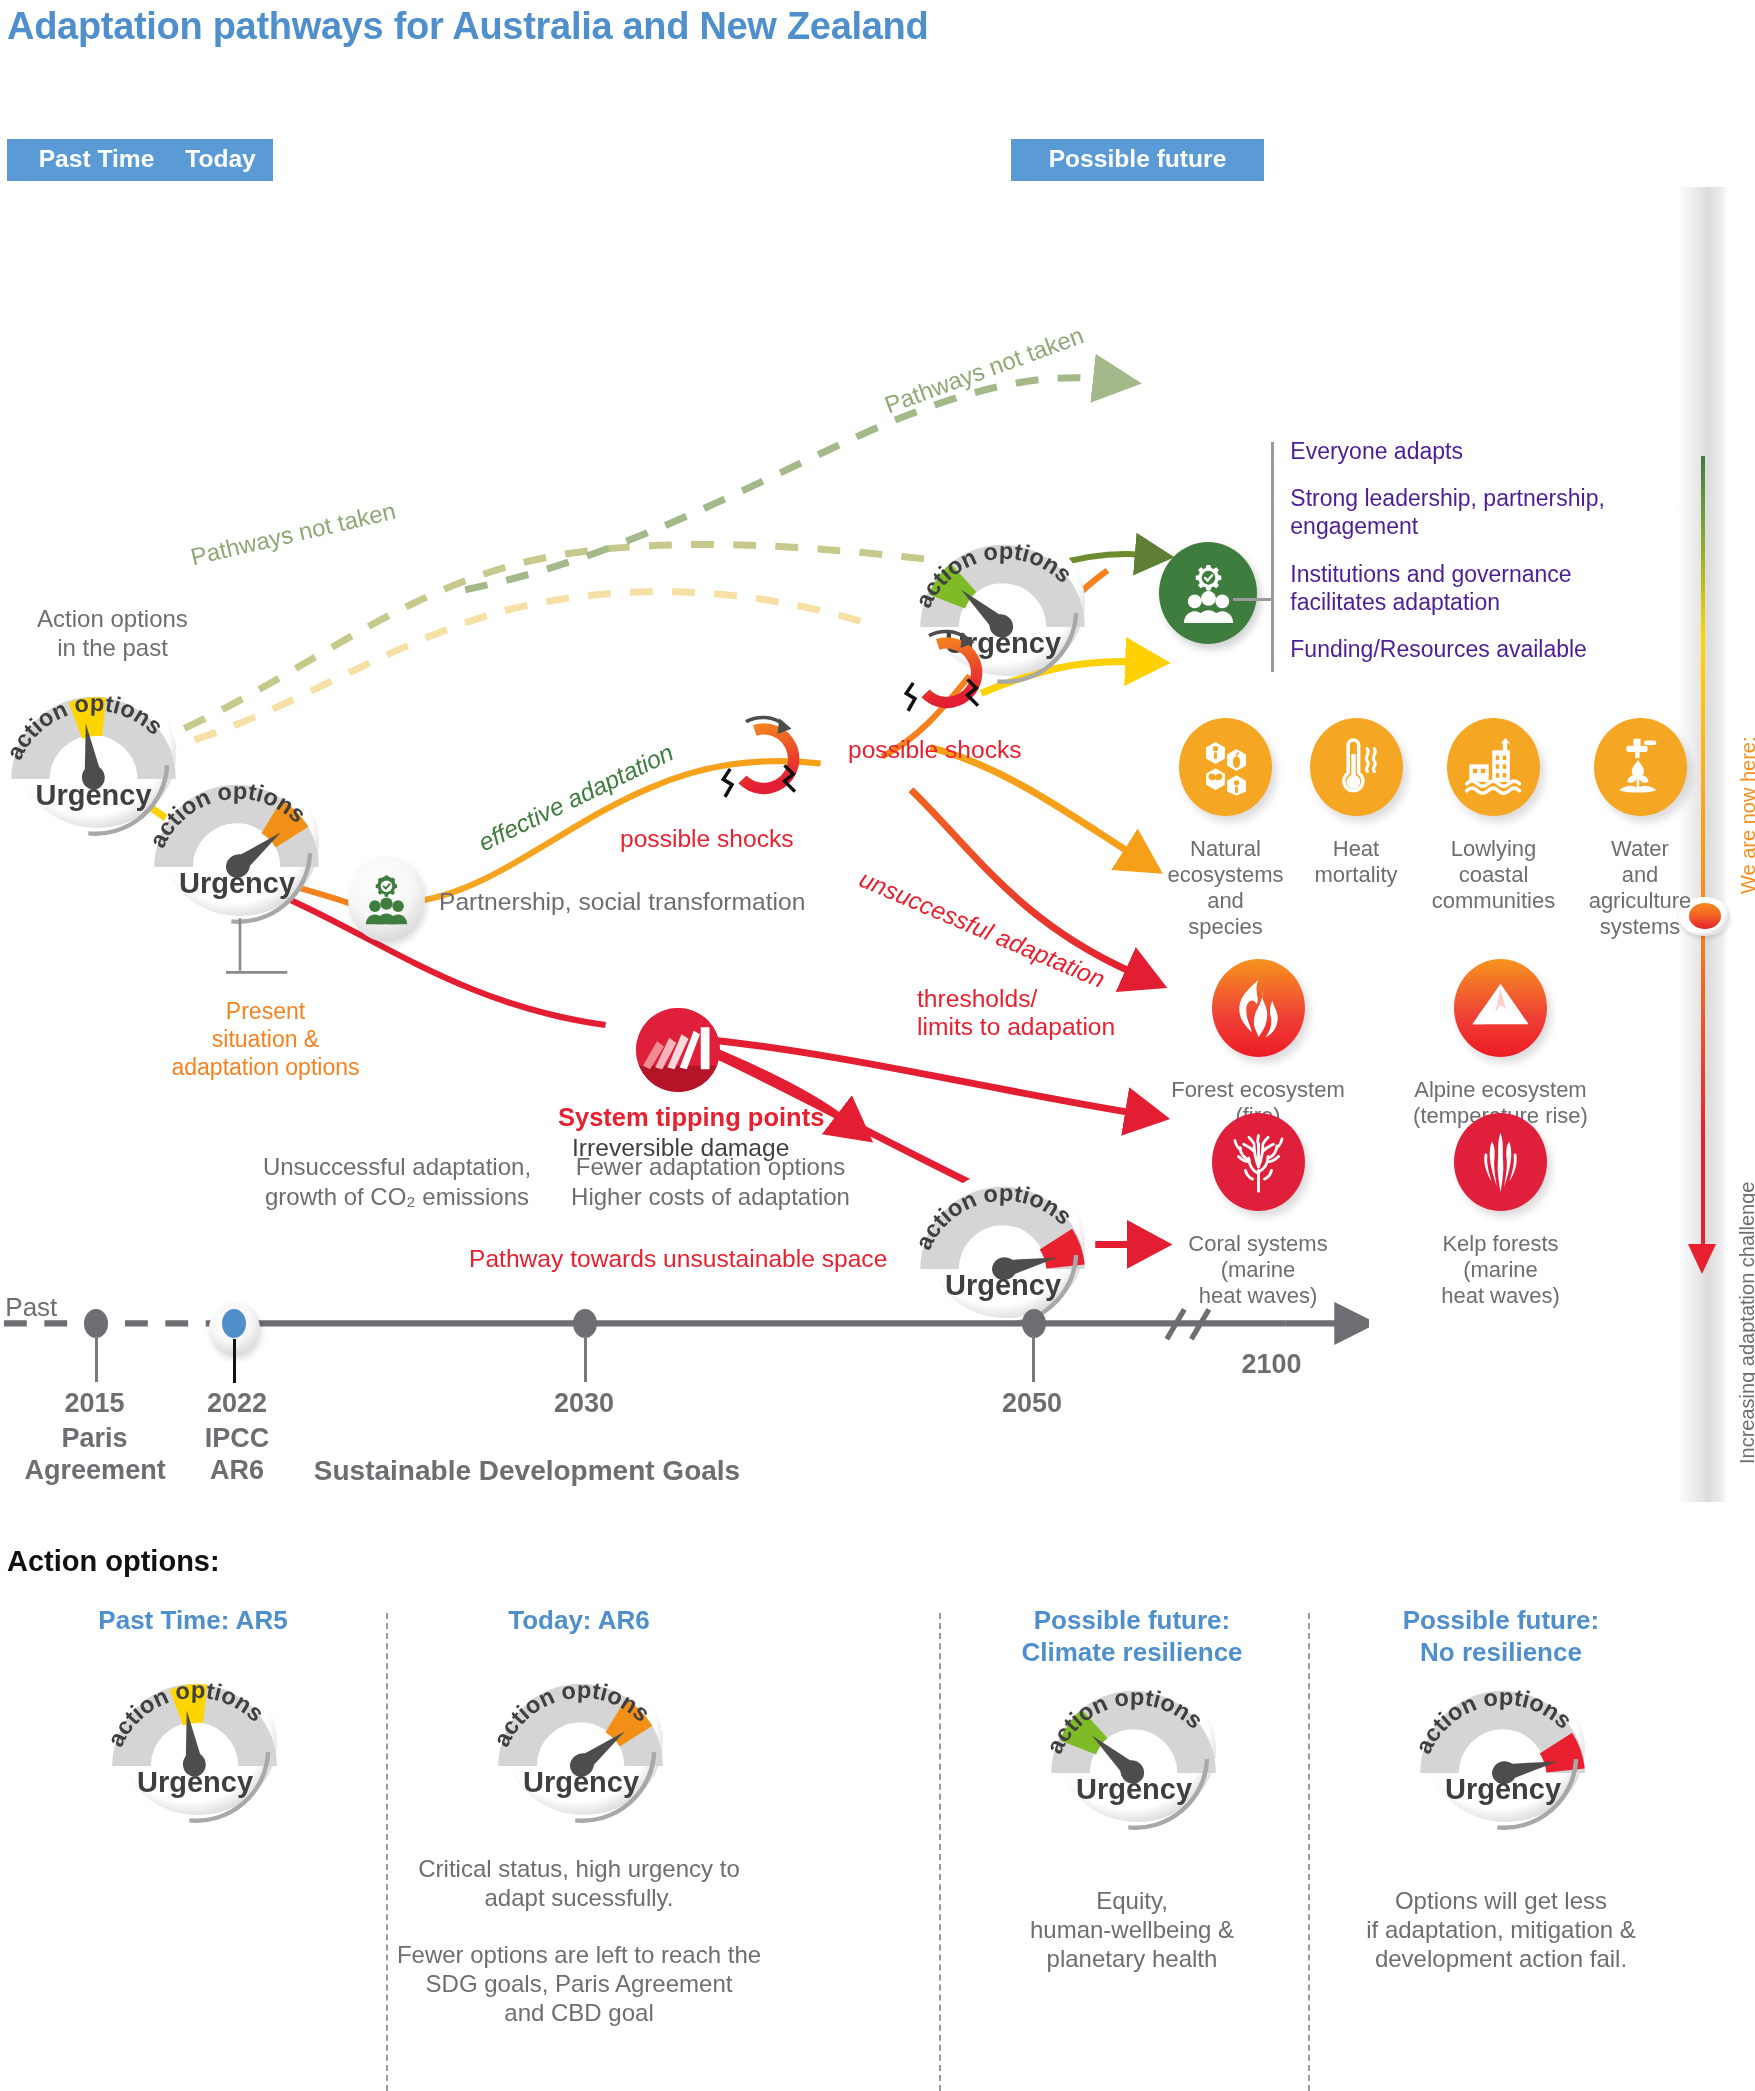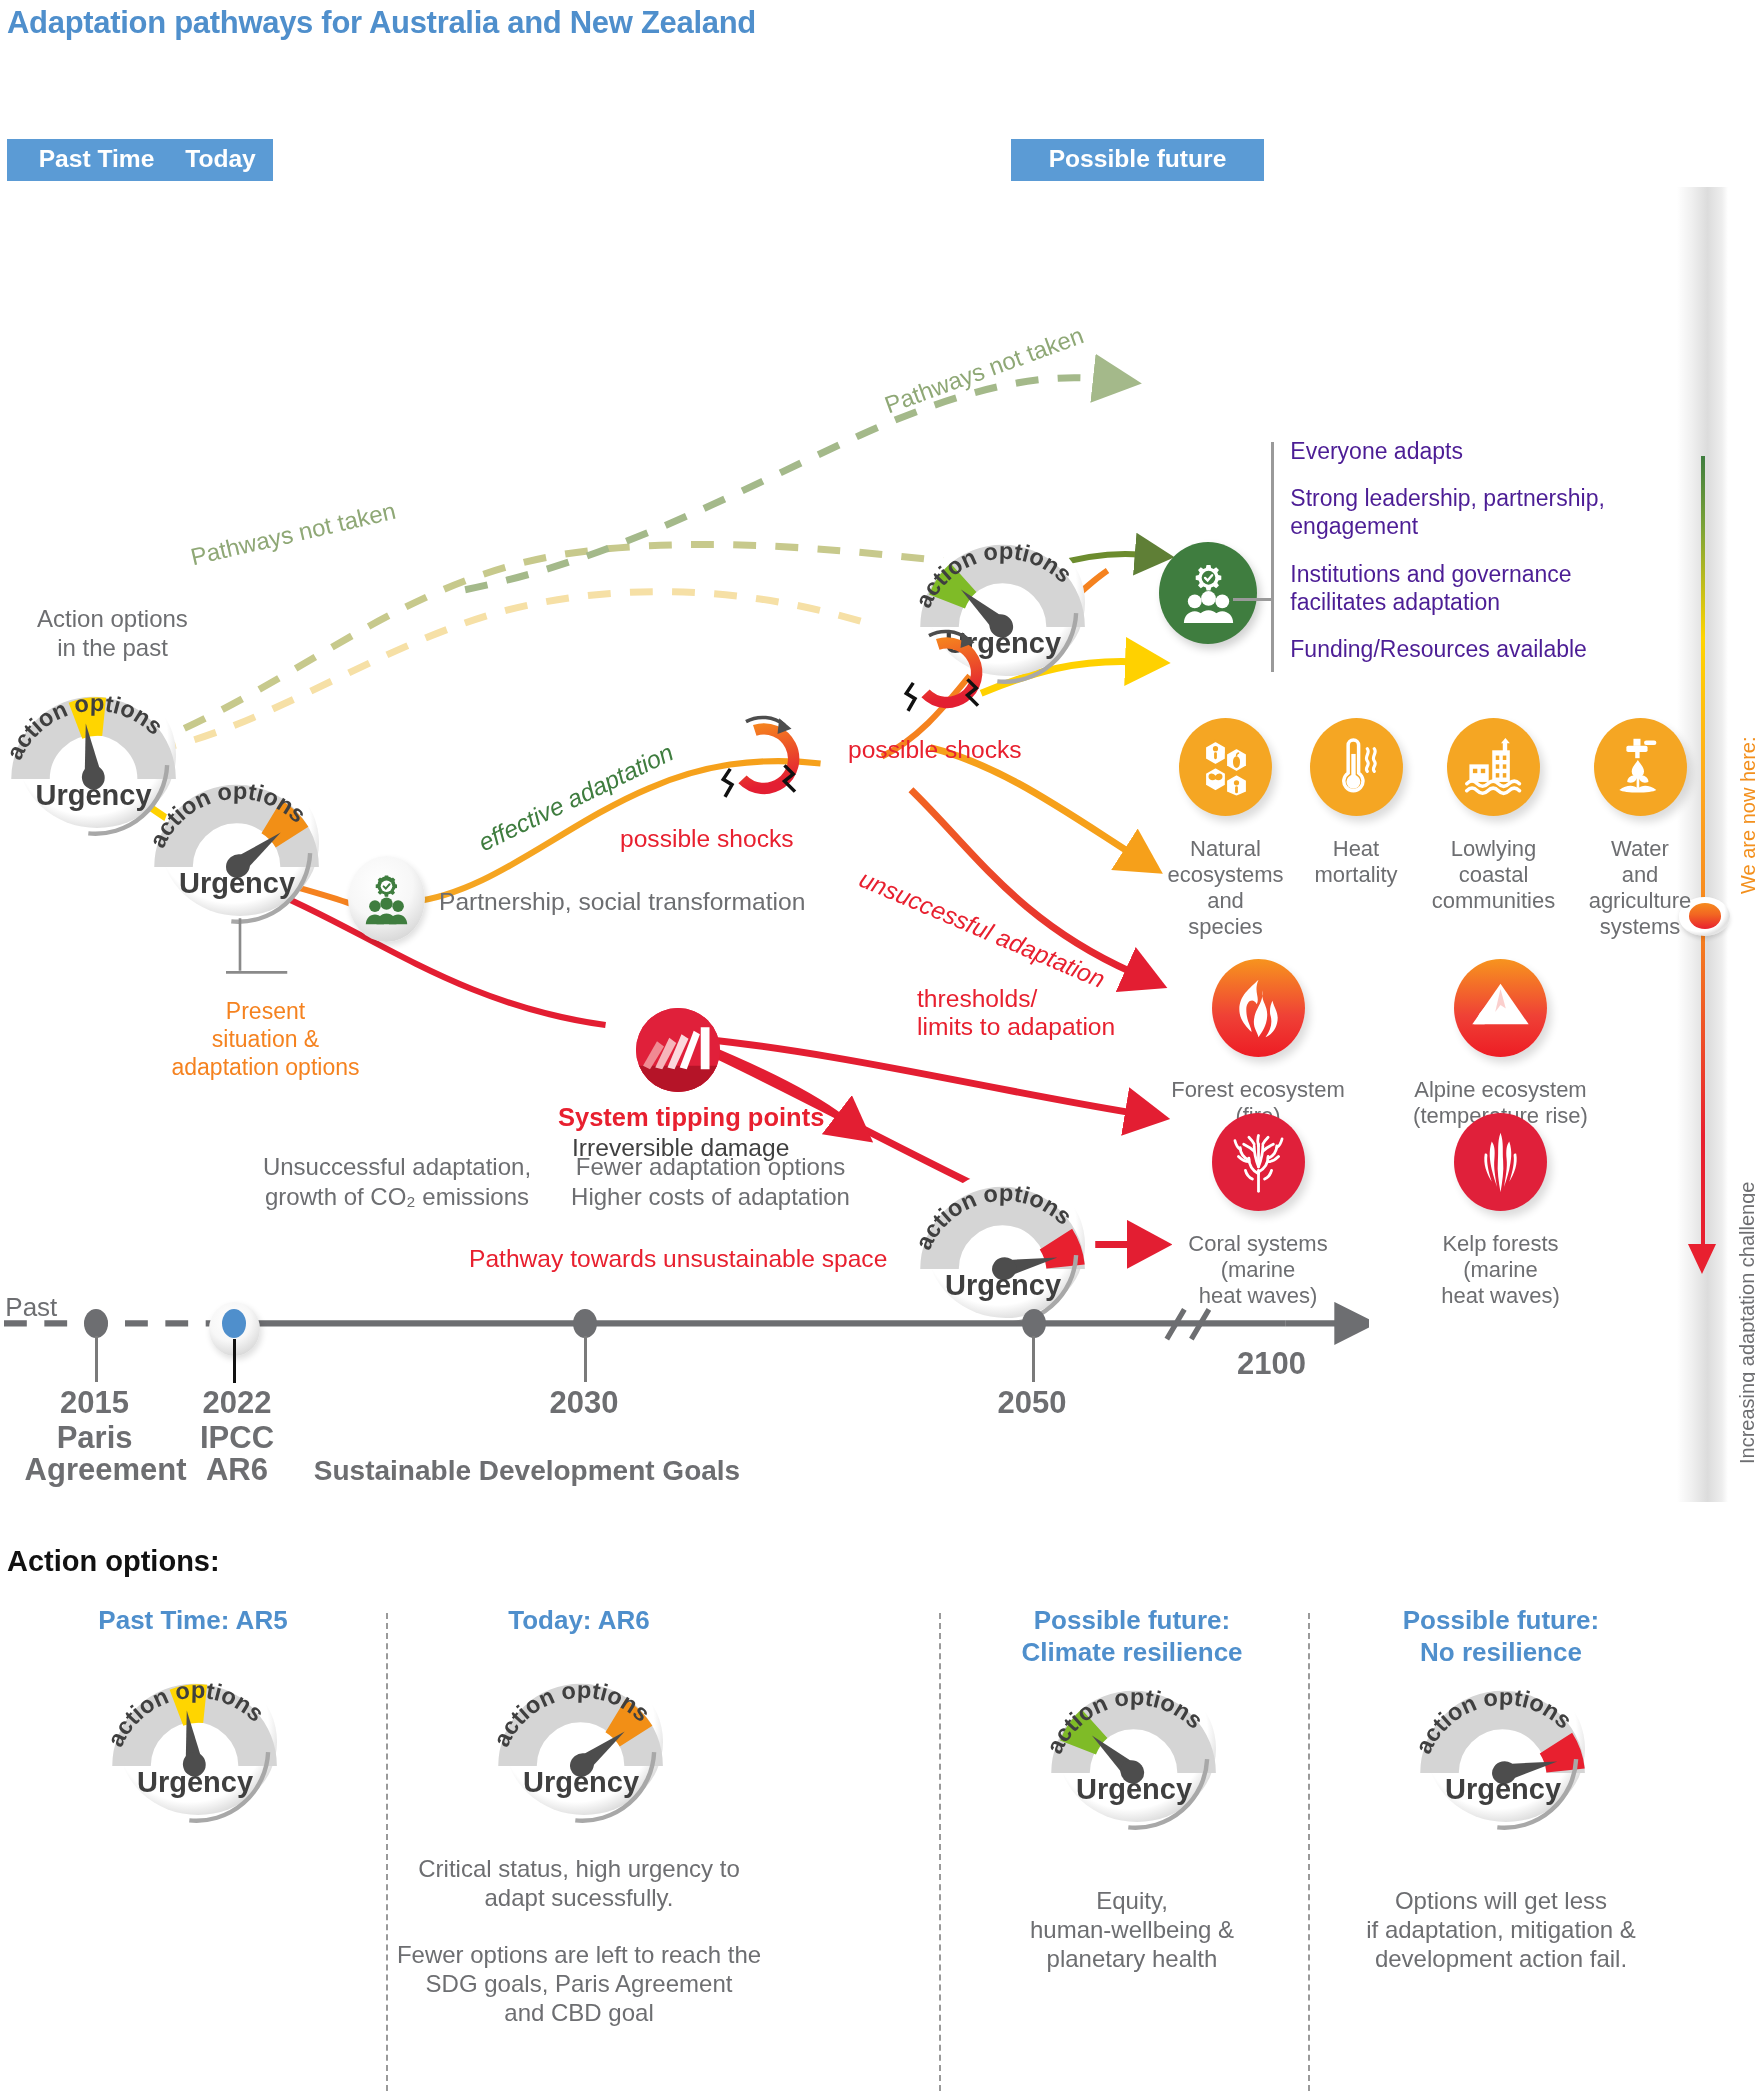--- a/index.html
+++ b/index.html
@@ -8,21 +8,21 @@
     width:1756px; height:2092px; position:relative;
     font-family:"Liberation Sans", sans-serif;
     color:#58595b; overflow:hidden;
   }
   #root { position:absolute; inset:0; }
   .abs { position:absolute; }
 
   
   #main-title {
     left:7px; top:5.3px;
-    font-size:31px; font-weight:bold; color:#4f8fcc;
+    font-size:38px; font-weight:bold; color:#4f8fcc;
     letter-spacing:-0.3px;
   }
 
   
   .phase-tab {
     background:#5b9bd5; color:#fff; font-weight:bold;
     font-size:24.6px; text-align:center;
     padding:6.1px 14px 8px 14px; white-space:nowrap;
   }
   #tab-past  { left:7px;    top:139px; width:179px; }
@@ -110,21 +110,21 @@
     position:absolute; left:0; top:5.3px; width:2.6px; height:230px; background:#9a9a9a;
   }
   #outcome-list .item {
     margin-left:19.3px; font-size:23px; line-height:28px; color:#4c1d95; white-space:pre-line;
   }
   #outcome-list .sp { height:19.3px; }
   #outcome-connector { left:1233px; top:598px; width:40px; height:2.6px; background:#9a9a9a; }
 
   
   #timeline-layer { left:0; top:1255px; width:1369px; height:219px; }
-  .tl-year { position:absolute; font-weight:bold; font-size:31px; color:#6d6e71; text-align:center; white-space:pre-line; line-height:32px;}
+  .tl-year { position:absolute; font-weight:bold; font-size:27px; color:#6d6e71; text-align:center; white-space:pre-line; line-height:32px;}
   .tl-dot { position:absolute; width:24px; height:29px; border-radius:50%; background:#6d6e71; }
   .tl-stem { position:absolute; width:2.6px; background:#7a7a7a; }
 
   
   #legend { left:0; top:1529px; width:1756px; height:563px; }
   #legend-title { left:7px; top:16px; font-size:29px; font-weight:bold; color:#111; }
   .legend-col { position:absolute; top:75px; width:386px; text-align:center; }
   .legend-col h3 {
     margin:0; font-size:26px; font-weight:bold; color:#4f8fcc; line-height:32px; white-space:pre-line;
   }

